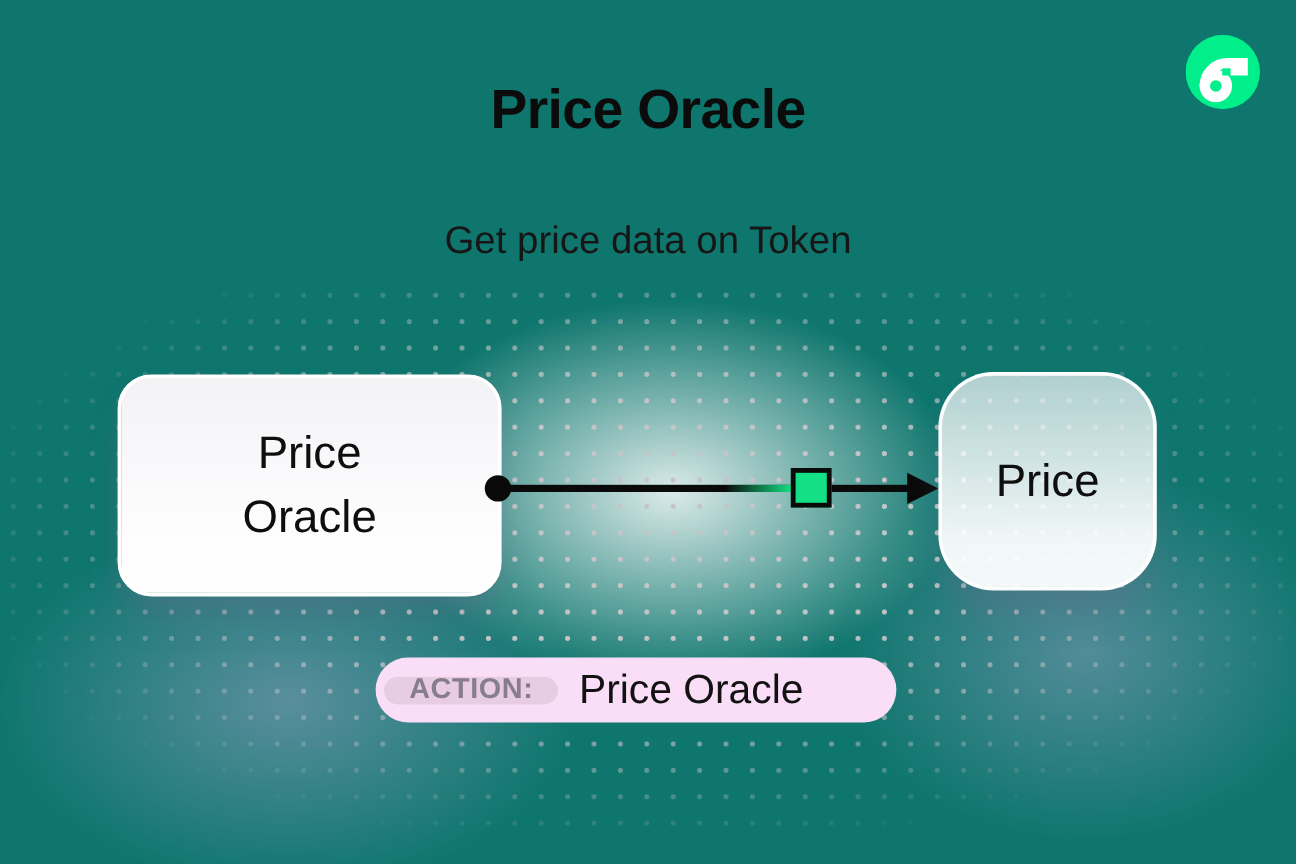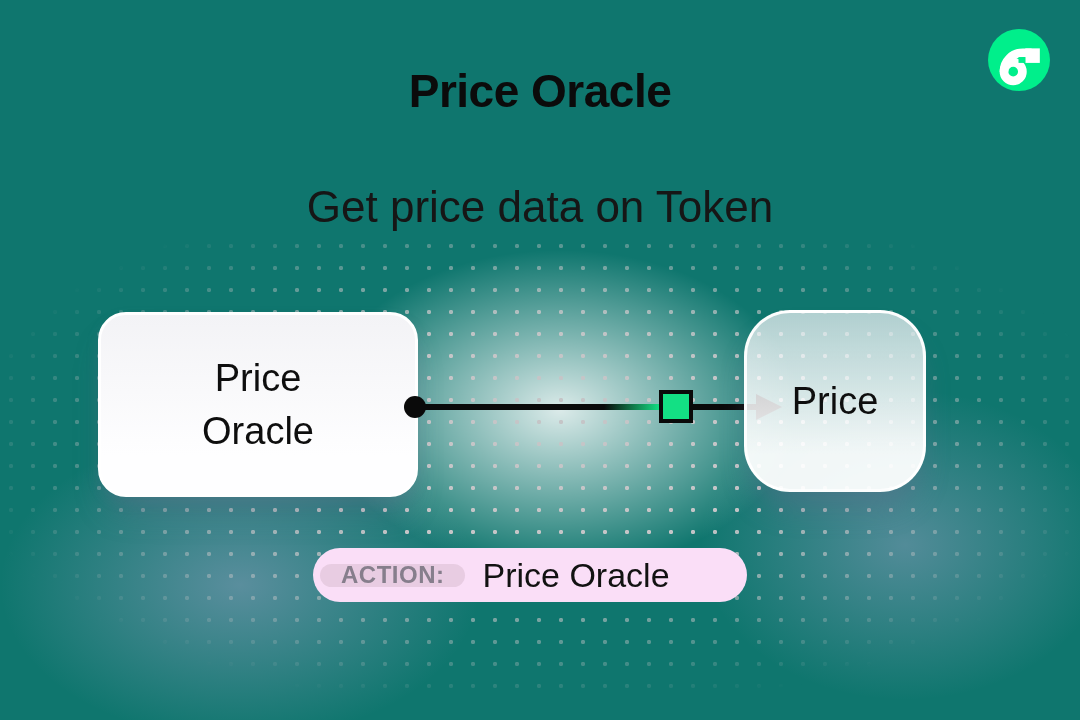--- a/index.html
+++ b/index.html
@@ -38,41 +38,41 @@
 
   .title {
     position: absolute; left: 0; right: 0; top: 64px;
     text-align: center;
     font-size: 46px; font-weight: 700; letter-spacing: -0.5px;
     color: #0b0b0b;
   }
   .subtitle {
     position: absolute; left: 0; right: 0; top: 182px;
     text-align: center;
-    font-size: 44px; font-weight: 400;
+    font-size: 32px; font-weight: 400;
     color: #161616;
   }
 
   .node {
     position: absolute;
     display: flex; align-items: center; justify-content: center;
     font-size: 38px;
     color: #0e0e0e;
     box-sizing: border-box;
   }
   .node-source {
     left: 98px; top: 312px; width: 320px; height: 185px;
     border-radius: 28px;
     background: linear-gradient(180deg, #f3f3f6 0%, #fefeff 78%);
     border: 3px solid #ffffff;
     box-shadow: 0 22px 32px -10px rgba(105,105,140,0.35), 0 6px 14px rgba(115,115,150,0.12);
   }
   .node-source .node-label { max-width: 200px; text-align: center; line-height: 1.38; }
   .node-target {
-    left: 744px; top: 310px; width: 182px; height: 182px;
+    left: 782px; top: 310px; width: 182px; height: 182px;
     border-radius: 46px;
     background: linear-gradient(180deg, rgba(246,246,250,0.7), rgba(255,255,255,0.94) 80%);
     border: 3px solid rgba(255,255,255,0.95);
     box-shadow: 0 22px 30px -8px rgba(104,104,142,0.4);
   }
 
   .conn-dot {
     position: absolute; left: 404px; top: 396px;
     width: 22px; height: 22px; border-radius: 50%;
     background: #0a0a0a;

